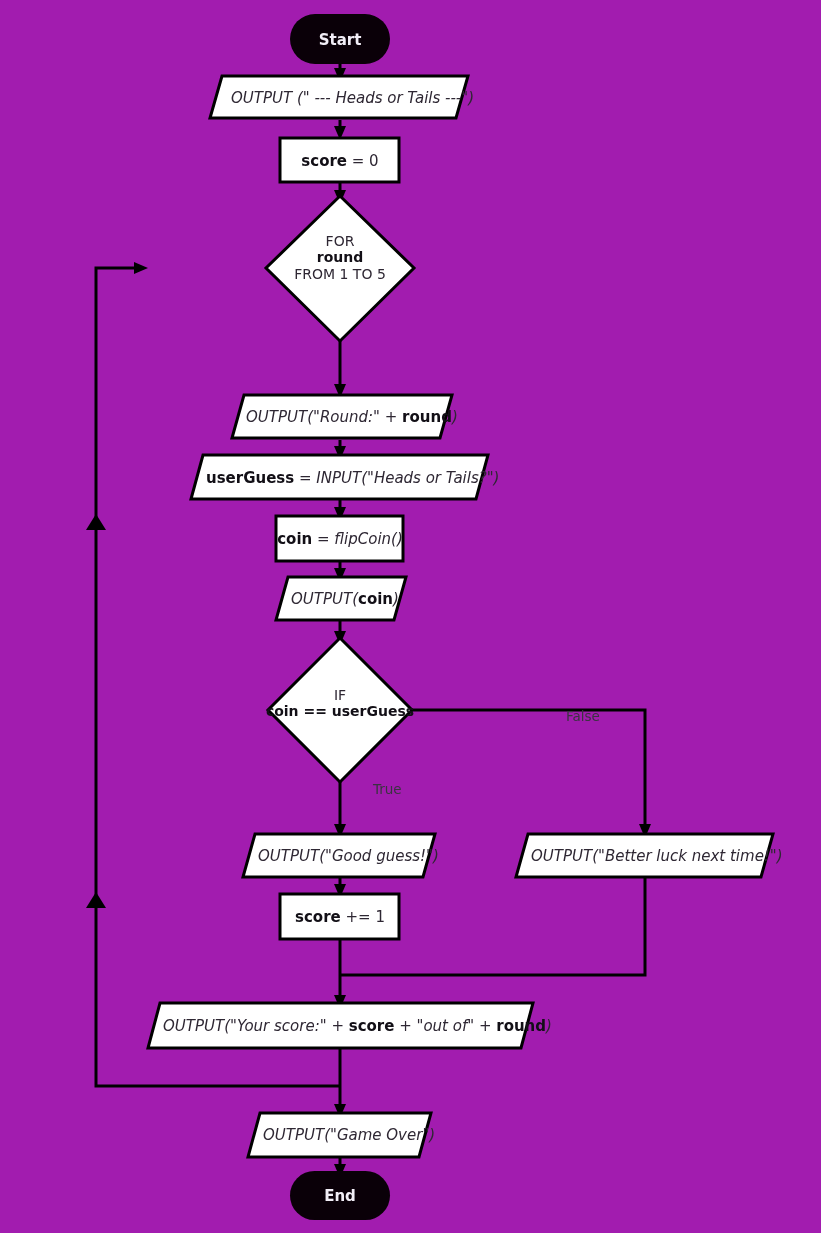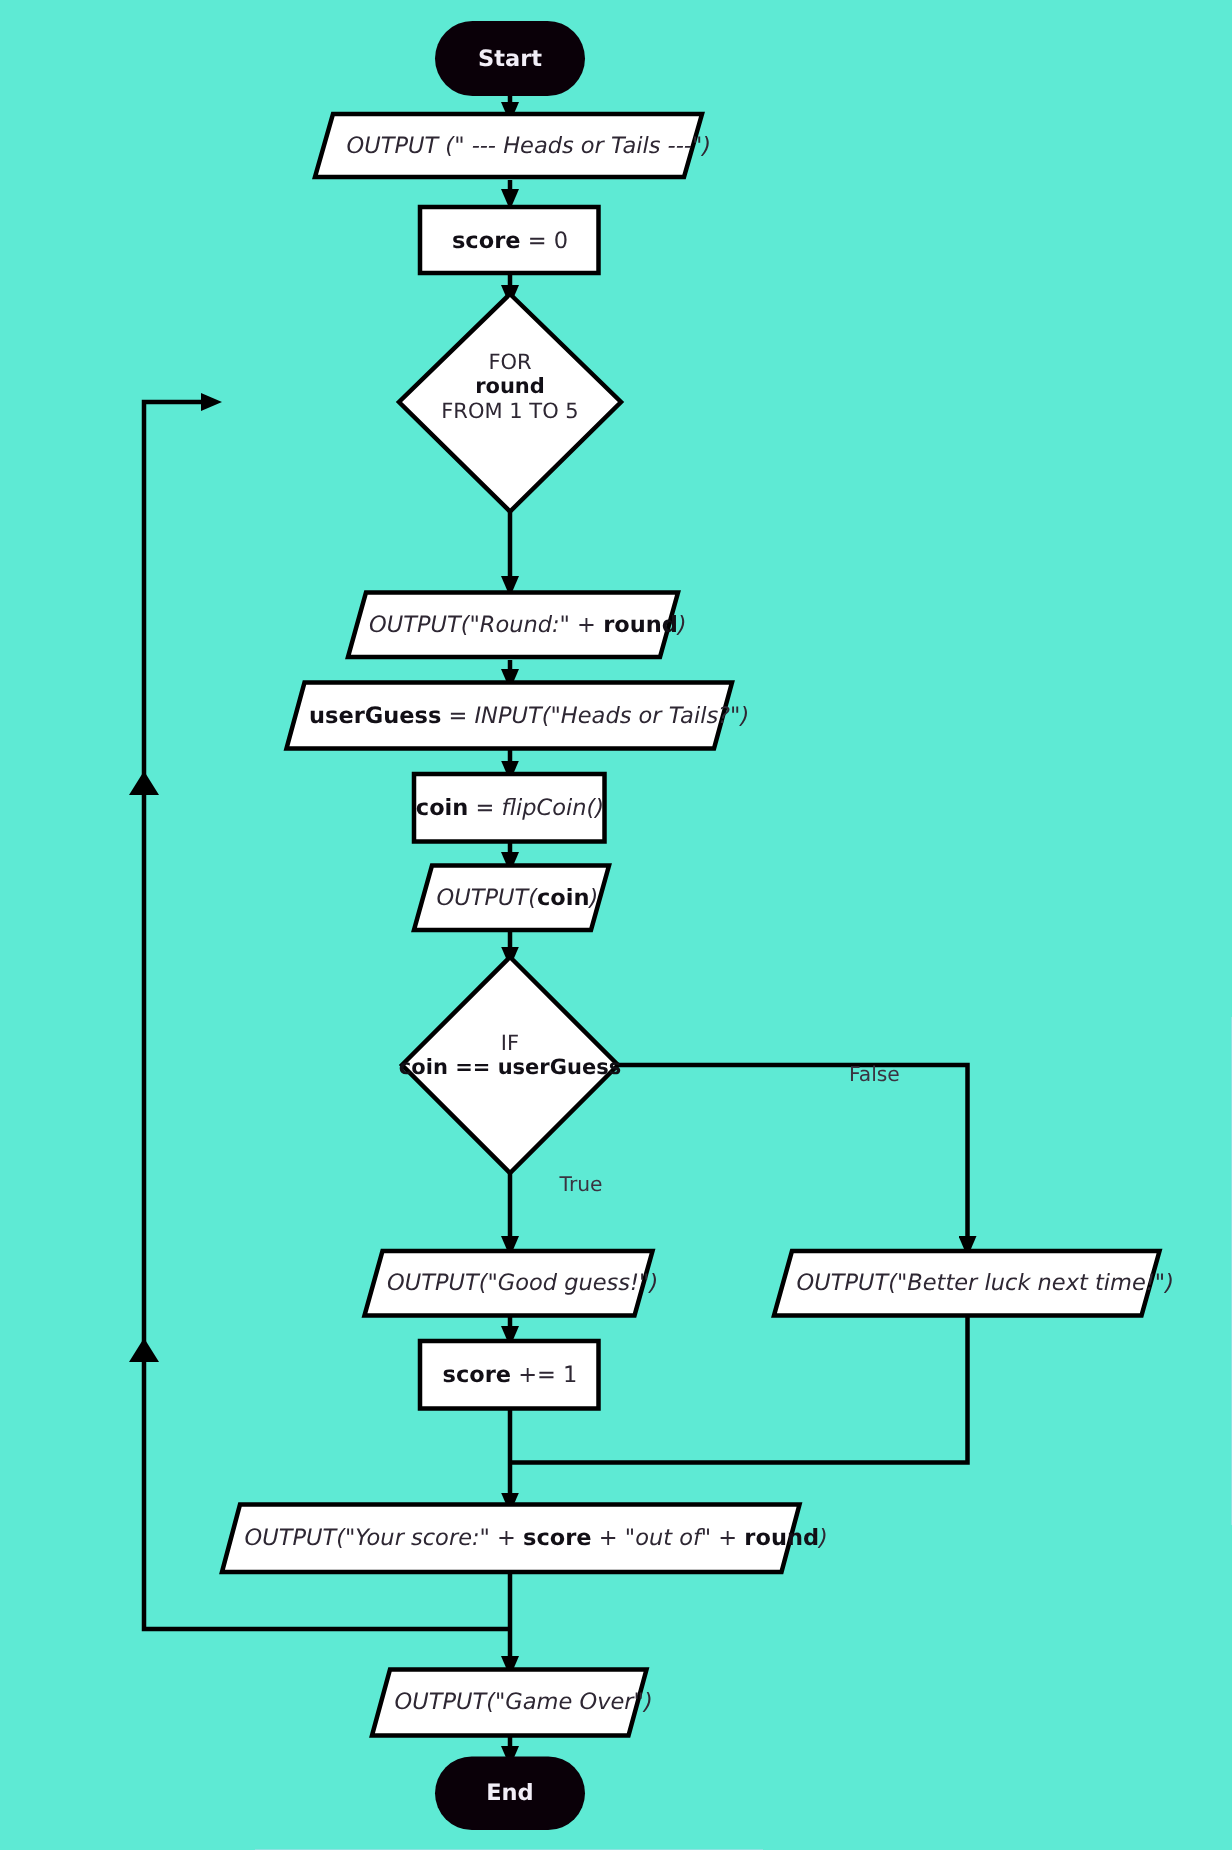--- a/index.html
+++ b/index.html
@@ -10,21 +10,21 @@
     width: 821px;
     height: 1233px;
     background: #e2d2fa;
     font-family: "DejaVu Sans", sans-serif;
     overflow: hidden;
   }
   #chart-root {
     position: relative;
     width: 821px;
     height: 1233px;
-    background: #5eead4;
+    background: #a21caf;
   }
   svg.flow {
     position: absolute;
     top: 0;
     left: 0;
     width: 821px;
     height: 1233px;
     display: block;
   }
   .shape-fill { fill: #ffffff; }

